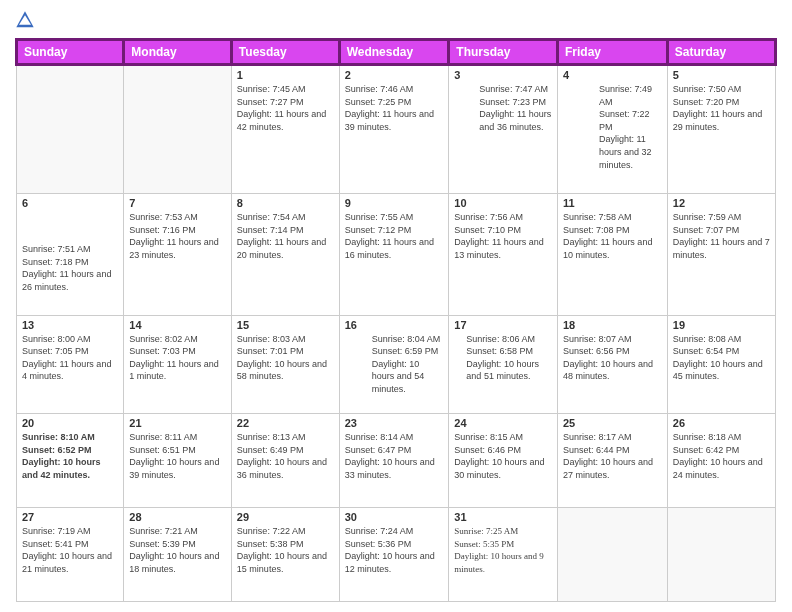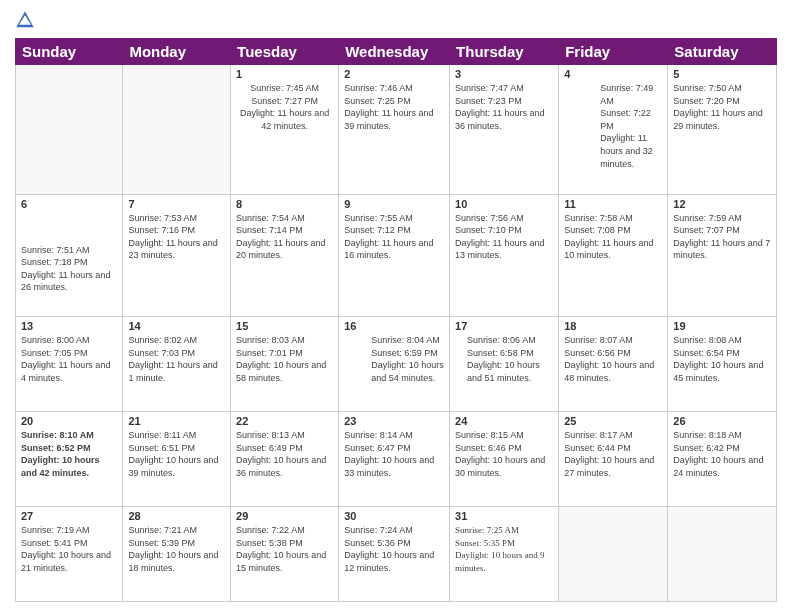--- a/index.html
+++ b/index.html
@@ -43,27 +43,27 @@
     .subtitle {
       font-size: 13px;
       color: #555;
     }
     .calendar {
       width: 100%;
       border-collapse: collapse;
       flex: 1;
     }
     .calendar th {
-      background: #701a75;
+      background: #d946ef;
       color: white;
-      font-size: 15px;
+      font-size: 12px;
       font-weight: bold;
       padding: 4px 6px;
       text-align: left;
-      border: 1px solid #701a75;
+      border: 3px solid #701a75;
     }
     .calendar td {
       border: 1px solid #ccc;
       vertical-align: top;
       padding: 3px 5px;
       font-size: 9.5px;
       color: #333;
       width: 113px;
       height: 80px;
       background: #fff;
@@ -114,33 +114,33 @@
           <th>Friday</th>
           <th>Saturday</th>
         </tr>
     </thead>
     <tbody id="calendar-body">
     <tr>
           <td class="empty"></td>
           <td class="empty"></td>
           <td>
             <div class="day-number">1</div>
-            <div class="day-info" style="white-space: pre-line; text-align: center;">Sunrise: 7:45 AM
+            <div class="day-info" style="white-space: pre-line;">Sunrise: 7:45 AM
 Sunset: 7:27 PM
 Daylight: 11 hours and 42 minutes.</div>
           </td>
           <td>
             <div class="day-number">2</div>
             <div class="day-info" style="white-space: pre-line;">Sunrise: 7:46 AM
 Sunset: 7:25 PM
 Daylight: 11 hours and 39 minutes.</div>
           </td>
           <td>
             <div class="day-number">3</div>
-            <div class="day-info" style="white-space: pre-line;">Sunrise: 7:47 AM
+            <div class="day-info" style="white-space: pre-line; margin-left: 25px;">Sunrise: 7:47 AM
 Sunset: 7:23 PM
 Daylight: 11 hours and 36 minutes.</div>
           </td>
           <td>
             <div class="day-number">4</div>
             <div class="day-info" style="white-space: pre-line; margin-left: 36px;">Sunrise: 7:49 AM
 Sunset: 7:22 PM
 Daylight: 11 hours and 32 minutes.</div>
           </td>
           <td>

